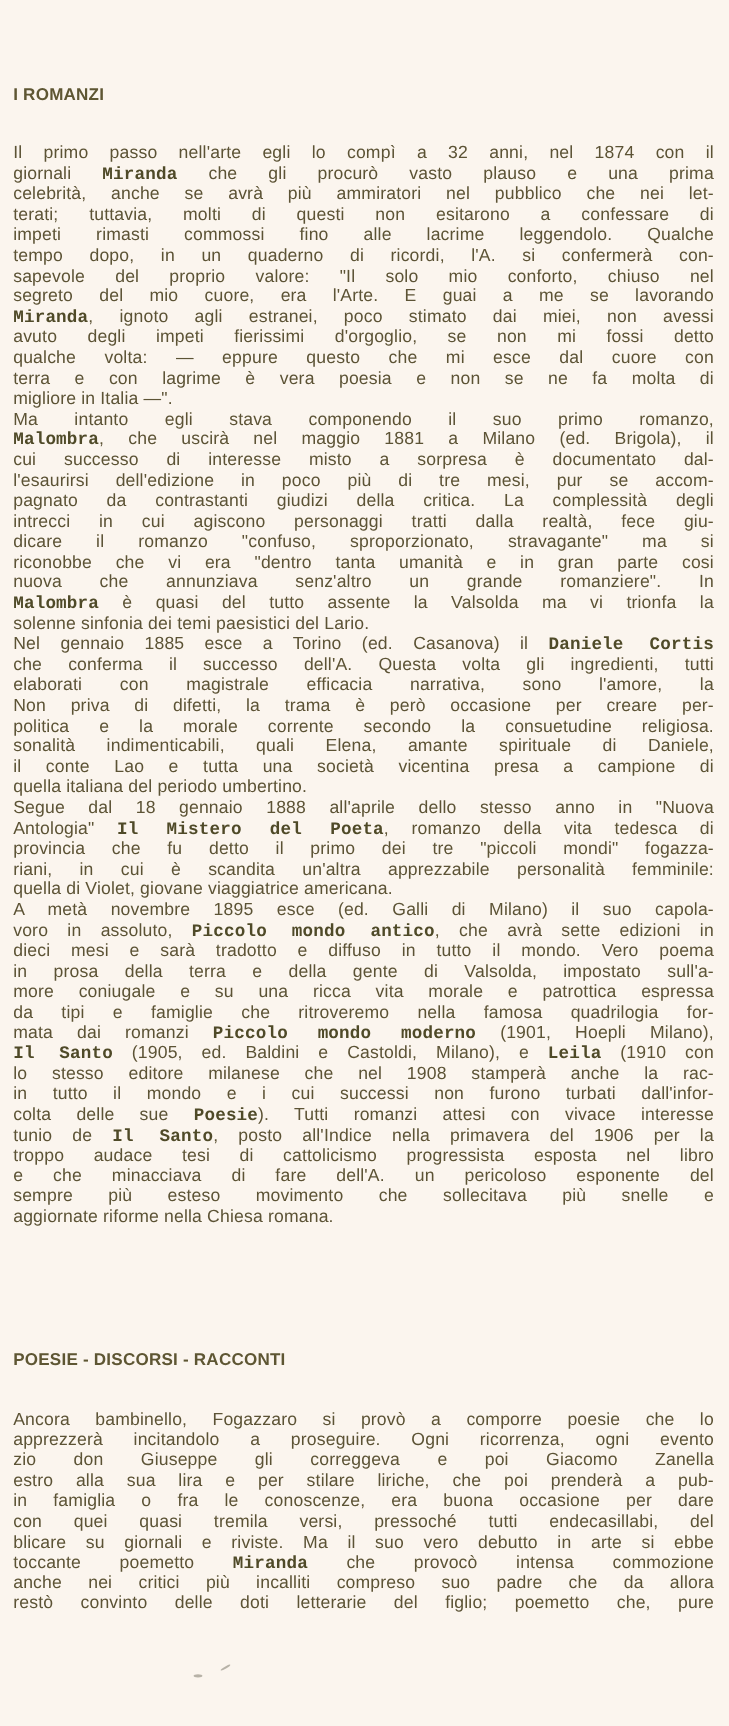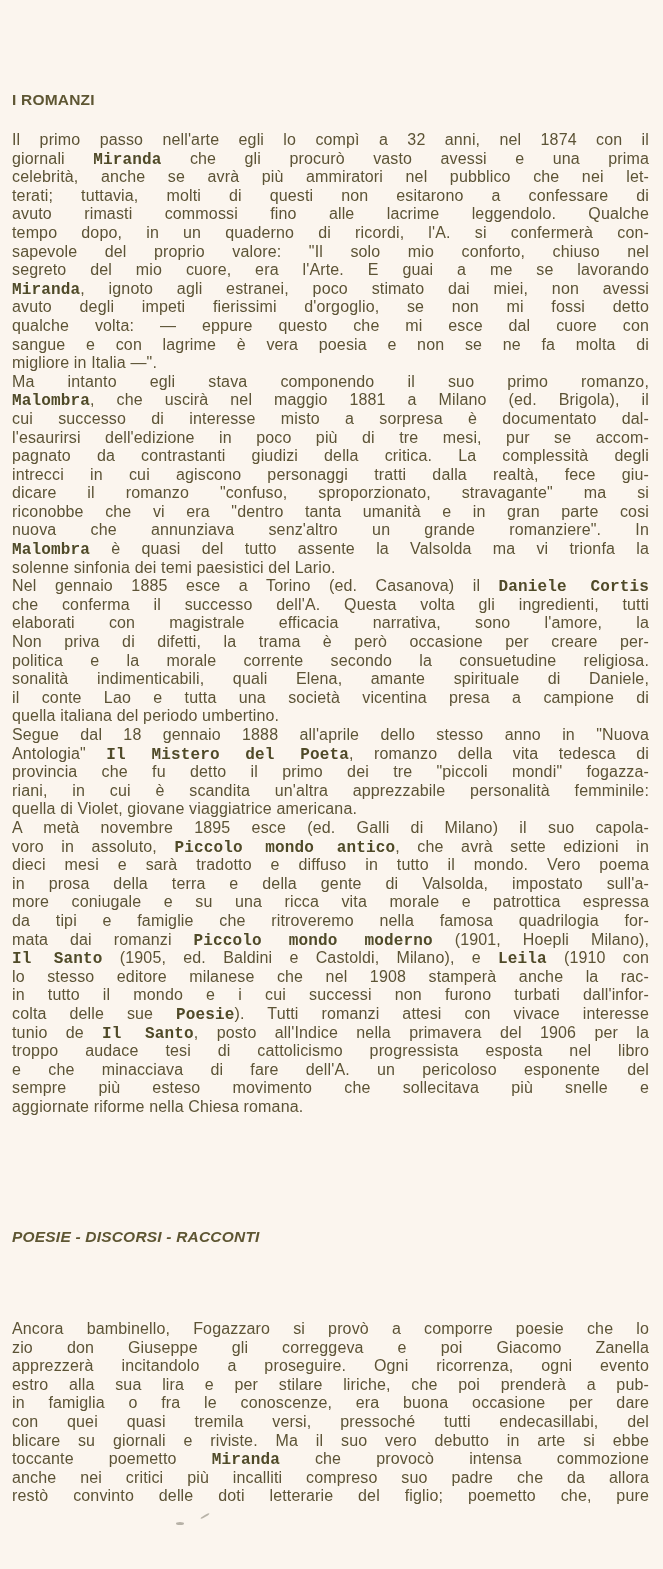--- a/index.html
+++ b/index.html
@@ -24,34 +24,34 @@
     letter-spacing: 0.15px;
   }
   .line.last { text-align-last: left; }
   .line b { font-weight: bold; color: #4f4a28; font-family: Liberation Mono, monospace; }
   .speck { position: absolute; background: #8a8678; border-radius: 50%; }
 </style>
 </head>
 <body>
 
 <div class="page">
-  <div class="heading" id="h0" style="top:91px;">I ROMANZI</div>
+  <div class="heading" id="h0" style="top:78px;">I ROMANZI</div>
   <div class="block" id="b0" style="top:131px;">
       <span class="line"><span>Il primo passo nell'arte egli lo compì a 32 anni, nel 1874 con il</span></span>
-      <span class="line"><span>giornali </span><b>Miranda</b><span> che gli procurò vasto avessi e una prima</span></span>
+      <span class="line"><span>giornali </span><b>Miranda</b><span> che gli procurò vasto plauso e una prima</span></span>
       <span class="line"><span>celebrità, anche se avrà più ammiratori nel pubblico che nei let-</span></span>
       <span class="line"><span>terati; tuttavia, molti di questi non esitarono a confessare di</span></span>
-      <span class="line"><span>avuto rimasti commossi fino alle lacrime leggendolo. Qualche</span></span>
+      <span class="line"><span>impeti rimasti commossi fino alle lacrime leggendolo. Qualche</span></span>
       <span class="line"><span>tempo dopo, in un quaderno di ricordi, l'A. si confermerà con-</span></span>
       <span class="line"><span>sapevole del proprio valore: "Il solo mio conforto, chiuso nel</span></span>
       <span class="line"><span>segreto del mio cuore, era l'Arte. E guai a me se lavorando</span></span>
       <span class="line"><b>Miranda</b><span>, ignoto agli estranei, poco stimato dai miei, non avessi</span></span>
       <span class="line"><span>avuto degli impeti fierissimi d'orgoglio, se non mi fossi detto</span></span>
       <span class="line"><span>qualche volta: — eppure questo che mi esce dal cuore con</span></span>
-      <span class="line"><span>sangue e con lagrime è vera poesia e non se ne fa molta di</span></span>
+      <span class="line"><span>terra e con lagrime è vera poesia e non se ne fa molta di</span></span>
       <span class="line last"><span>migliore in Italia —".</span></span>
       <span class="line"><span>Ma intanto egli stava componendo il suo primo romanzo,</span></span>
       <span class="line"><b>Malombra</b><span>, che uscirà nel maggio 1881 a Milano (ed. Brigola), il</span></span>
       <span class="line"><span>cui successo di interesse misto a sorpresa è documentato dal-</span></span>
       <span class="line"><span>l'esaurirsi dell'edizione in poco più di tre mesi, pur se accom-</span></span>
       <span class="line"><span>pagnato da contrastanti giudizi della critica. La complessità degli</span></span>
       <span class="line"><span>intrecci in cui agiscono personaggi tratti dalla realtà, fece giu-</span></span>
       <span class="line"><span>dicare il romanzo "confuso, sproporzionato, stravagante" ma si</span></span>
       <span class="line"><span>riconobbe che vi era "dentro tanta umanità e in gran parte cosi</span></span>
       <span class="line"><span>nuova che annunziava senz'altro un grande romanziere". In</span></span>
@@ -81,25 +81,25 @@
       <span class="line"><span>lo stesso editore milanese che nel 1908 stamperà anche la rac-</span></span>
       <span class="line"><span>in tutto il mondo e i cui successi non furono turbati dall'infor-</span></span>
       <span class="line"><span>colta delle sue </span><b>Poesie</b><span>). Tutti romanzi attesi con vivace interesse</span></span>
       <span class="line"><span>tunio de </span><b>Il Santo</b><span>, posto all'Indice nella primavera del 1906 per la</span></span>
       <span class="line"><span>troppo audace tesi di cattolicismo progressista esposta nel libro</span></span>
       <span class="line"><span>e che minacciava di fare dell'A. un pericoloso esponente del</span></span>
       <span class="line"><span>sempre più esteso movimento che sollecitava più snelle e</span></span>
       <span class="line last"><span>aggiornate riforme nella Chiesa romana.</span></span>
     </div>
 
-  <div class="heading" id="h1" style="top:1228px;font-style:italic;">POESIE - DISCORSI - RACCONTI</div>
-  <div class="block" id="b1" style="top:1320px;">
+  <div class="heading" id="h1" style="top:1228px;">POESIE - DISCORSI - RACCONTI</div>
+  <div class="block" id="b1" style="top:1282px;">
       <span class="line"><span>Ancora bambinello, Fogazzaro si provò a comporre poesie che lo</span></span>
+      <span class="line"><span>apprezzerà incitandolo a proseguire. Ogni ricorrenza, ogni evento</span></span>
       <span class="line"><span>zio don Giuseppe gli correggeva e poi Giacomo Zanella</span></span>
-      <span class="line"><span>apprezzerà incitandolo a proseguire. Ogni ricorrenza, ogni evento</span></span>
       <span class="line"><span>estro alla sua lira e per stilare liriche, che poi prenderà a pub-</span></span>
       <span class="line"><span>in famiglia o fra le conoscenze, era buona occasione per dare</span></span>
       <span class="line"><span>con quei quasi tremila versi, pressoché tutti endecasillabi, del</span></span>
       <span class="line"><span>blicare su giornali e riviste. Ma il suo vero debutto in arte si ebbe</span></span>
       <span class="line"><span>toccante poemetto </span><b>Miranda</b><span> che provocò intensa commozione</span></span>
       <span class="line"><span>anche nei critici più incalliti compreso suo padre che da allora</span></span>
       <span class="line"><span>restò convinto delle doti letterarie del figlio; poemetto che, pure</span></span>
     </div>
 </div>
 

